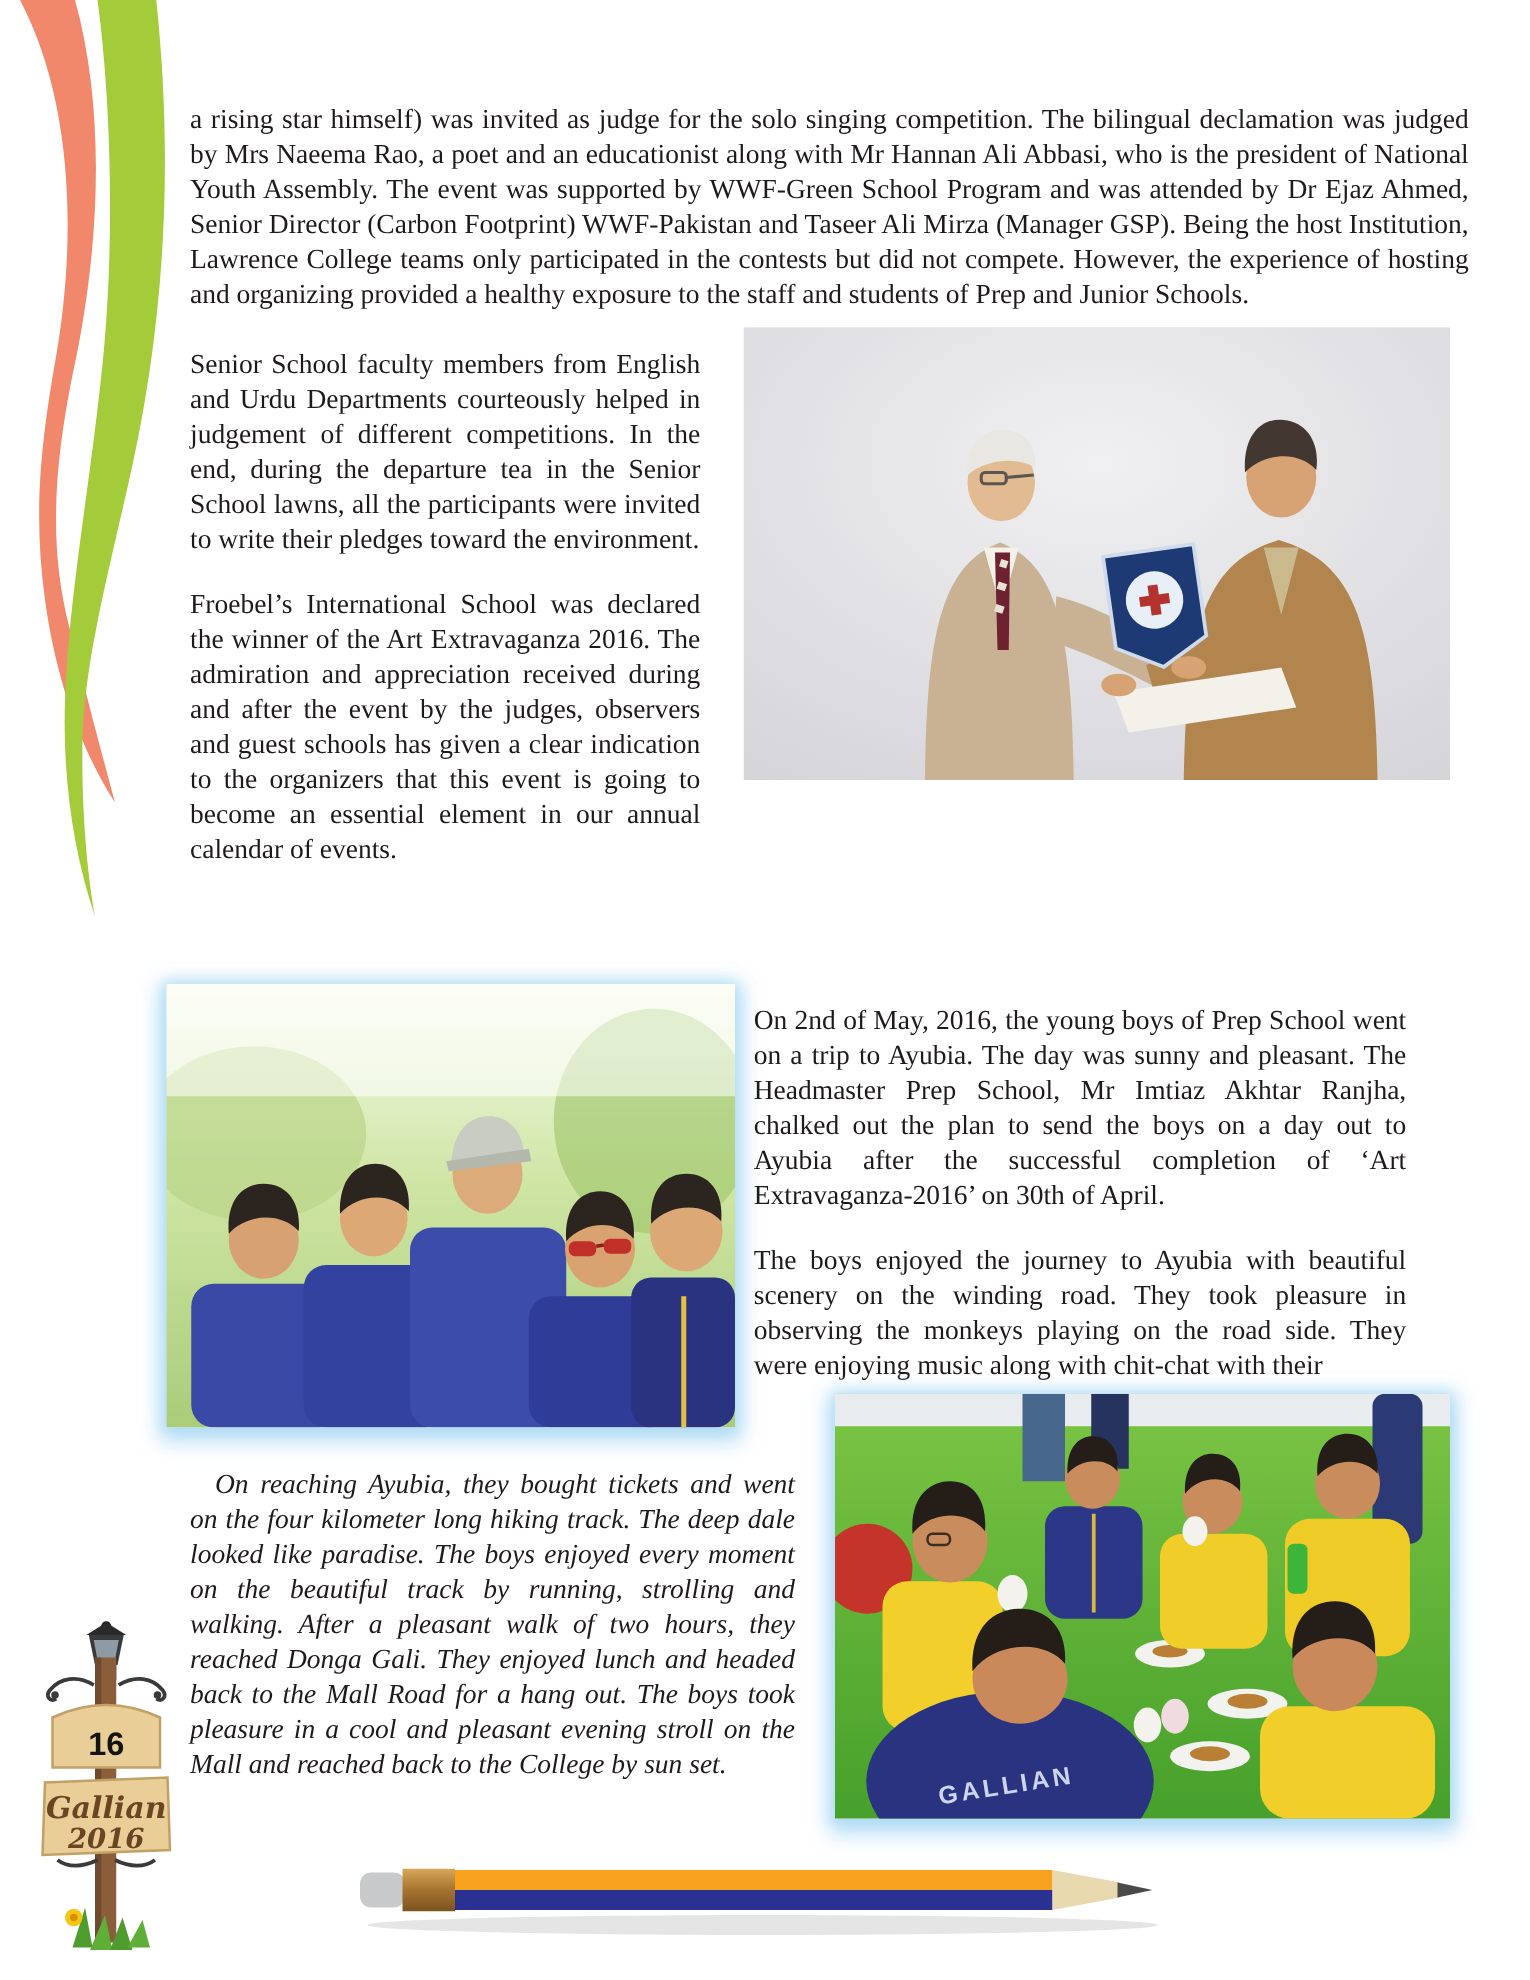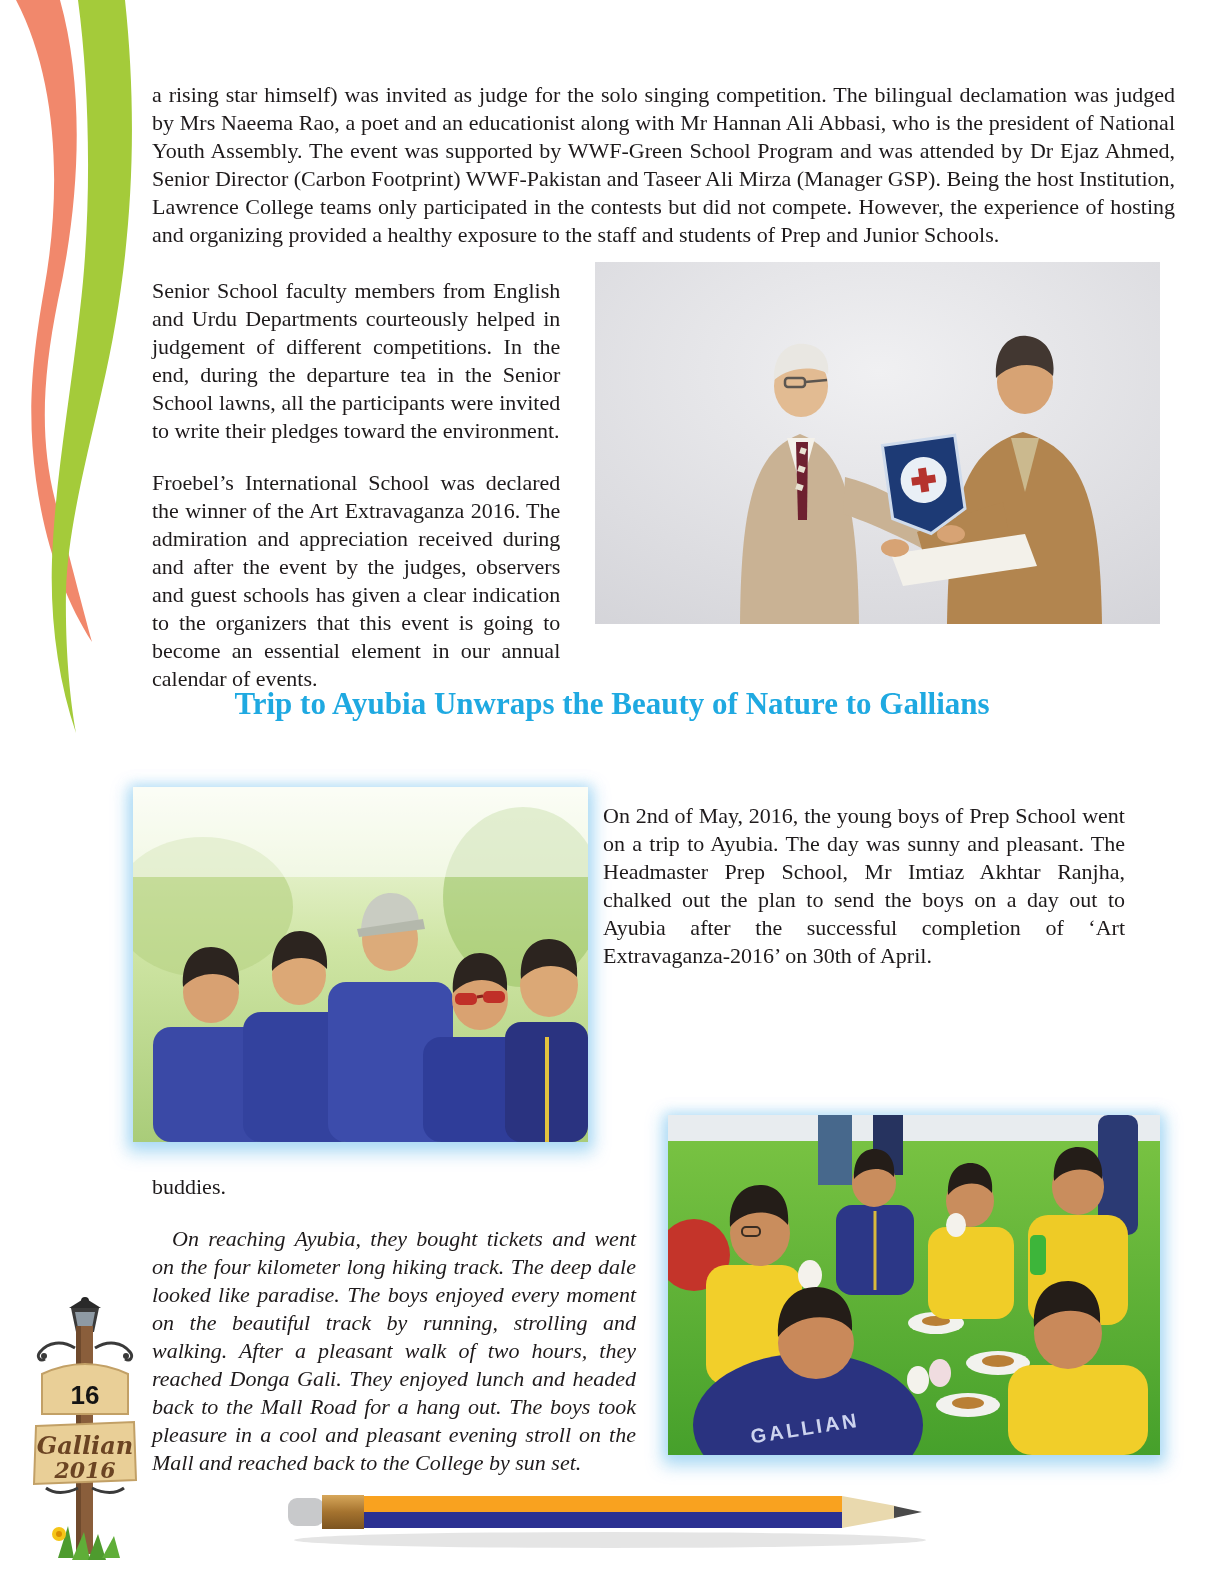--- a/index.html
+++ b/index.html
@@ -96,21 +96,20 @@
         <rect x="319" y="214" width="24" height="8" fill="#b5332e"></rect>
       </g>
       <polygon points="296,292 430,272 442,304 308,324" fill="#f3f1ea"></polygon>
       <ellipse cx="300" cy="286" rx="14" ry="9" fill="#d7a374"></ellipse>
       <ellipse cx="356" cy="272" rx="14" ry="9" fill="#d7a374"></ellipse>
     </svg>
   </div>
 </div>
 
 <div id="trip-heading" class="abs">
-  <div>Trip to Ayubia Unwraps the Beauty of Nature to Gallians</div>
 </div>
 
 <div id="sec2" class="abs">
   <div id="photo-group" class="photo-frame">
     <svg viewBox="0 0 455 355" width="455" height="355">
       <defs>
         <linearGradient id="bgGreen" x1="0" y1="0" x2="0" y2="1">
           <stop offset="0%" stop-color="#f7fbec"></stop>
             <stop offset="45%" stop-color="#cfe5a4"></stop>
             <stop offset="100%" stop-color="#a9cc79"></stop>
@@ -148,25 +147,25 @@
       <g>
         <rect x="372" y="235" width="83" height="120" rx="16" fill="#2a3380"></rect>
         <line x1="414" y1="250" x2="414" y2="355" stroke="#e4c23e" stroke-width="4"></line>
         <ellipse cx="416" cy="198" rx="29" ry="32" fill="#dba876"></ellipse>
         <path d="M388,192 C386,164 400,152 416,152 C434,152 446,166 444,190 C430,174 402,176 388,192 Z" fill="#2c241f"></path>
       </g>
     </svg>
   </div>
   <div class="textcol body-text">
     <p class="para">On 2nd of May, 2016, the young boys of Prep School went on a trip to Ayubia. The day was sunny and pleasant. The Headmaster Prep School, Mr Imtiaz Akhtar Ranjha, chalked out the plan to send the boys on a day out to Ayubia after the successful completion of ‘Art Extravaganza-2016’ on 30th of April.</p>
+    <p class="para">The boys enjoyed the journey to Ayubia with beautiful scenery on the winding road. They took pleasure in observing the monkeys playing on the road side. They were enjoying music along with chit-chat with their</p>
   </div>
 </div>
 
 <div id="buddies-block" class="abs body-text">
-  <p class="para">buddies.</p>
   <p class="para indent">On reaching Ayubia, they bought tickets and went on the four kilometer long hiking track. The deep dale looked like paradise. The boys enjoyed every moment on the beautiful track by running, strolling and walking. After a pleasant walk of two hours, they reached Donga Gali. They enjoyed lunch and headed back to the Mall Road for a hang out. The boys took pleasure in a cool and pleasant evening stroll on the Mall and reached back to the College by sun set.</p>
 </div>
 
 <div id="photo-picnic" class="abs photo-frame">
   <svg viewBox="0 0 492 340" width="492" height="340">
     <defs>
       <linearGradient id="bgGrass" x1="0" y1="0" x2="0" y2="1">
         <stop offset="0%" stop-color="#7cc544"></stop>
           <stop offset="100%" stop-color="#46a02b"></stop>
       </linearGradient>

